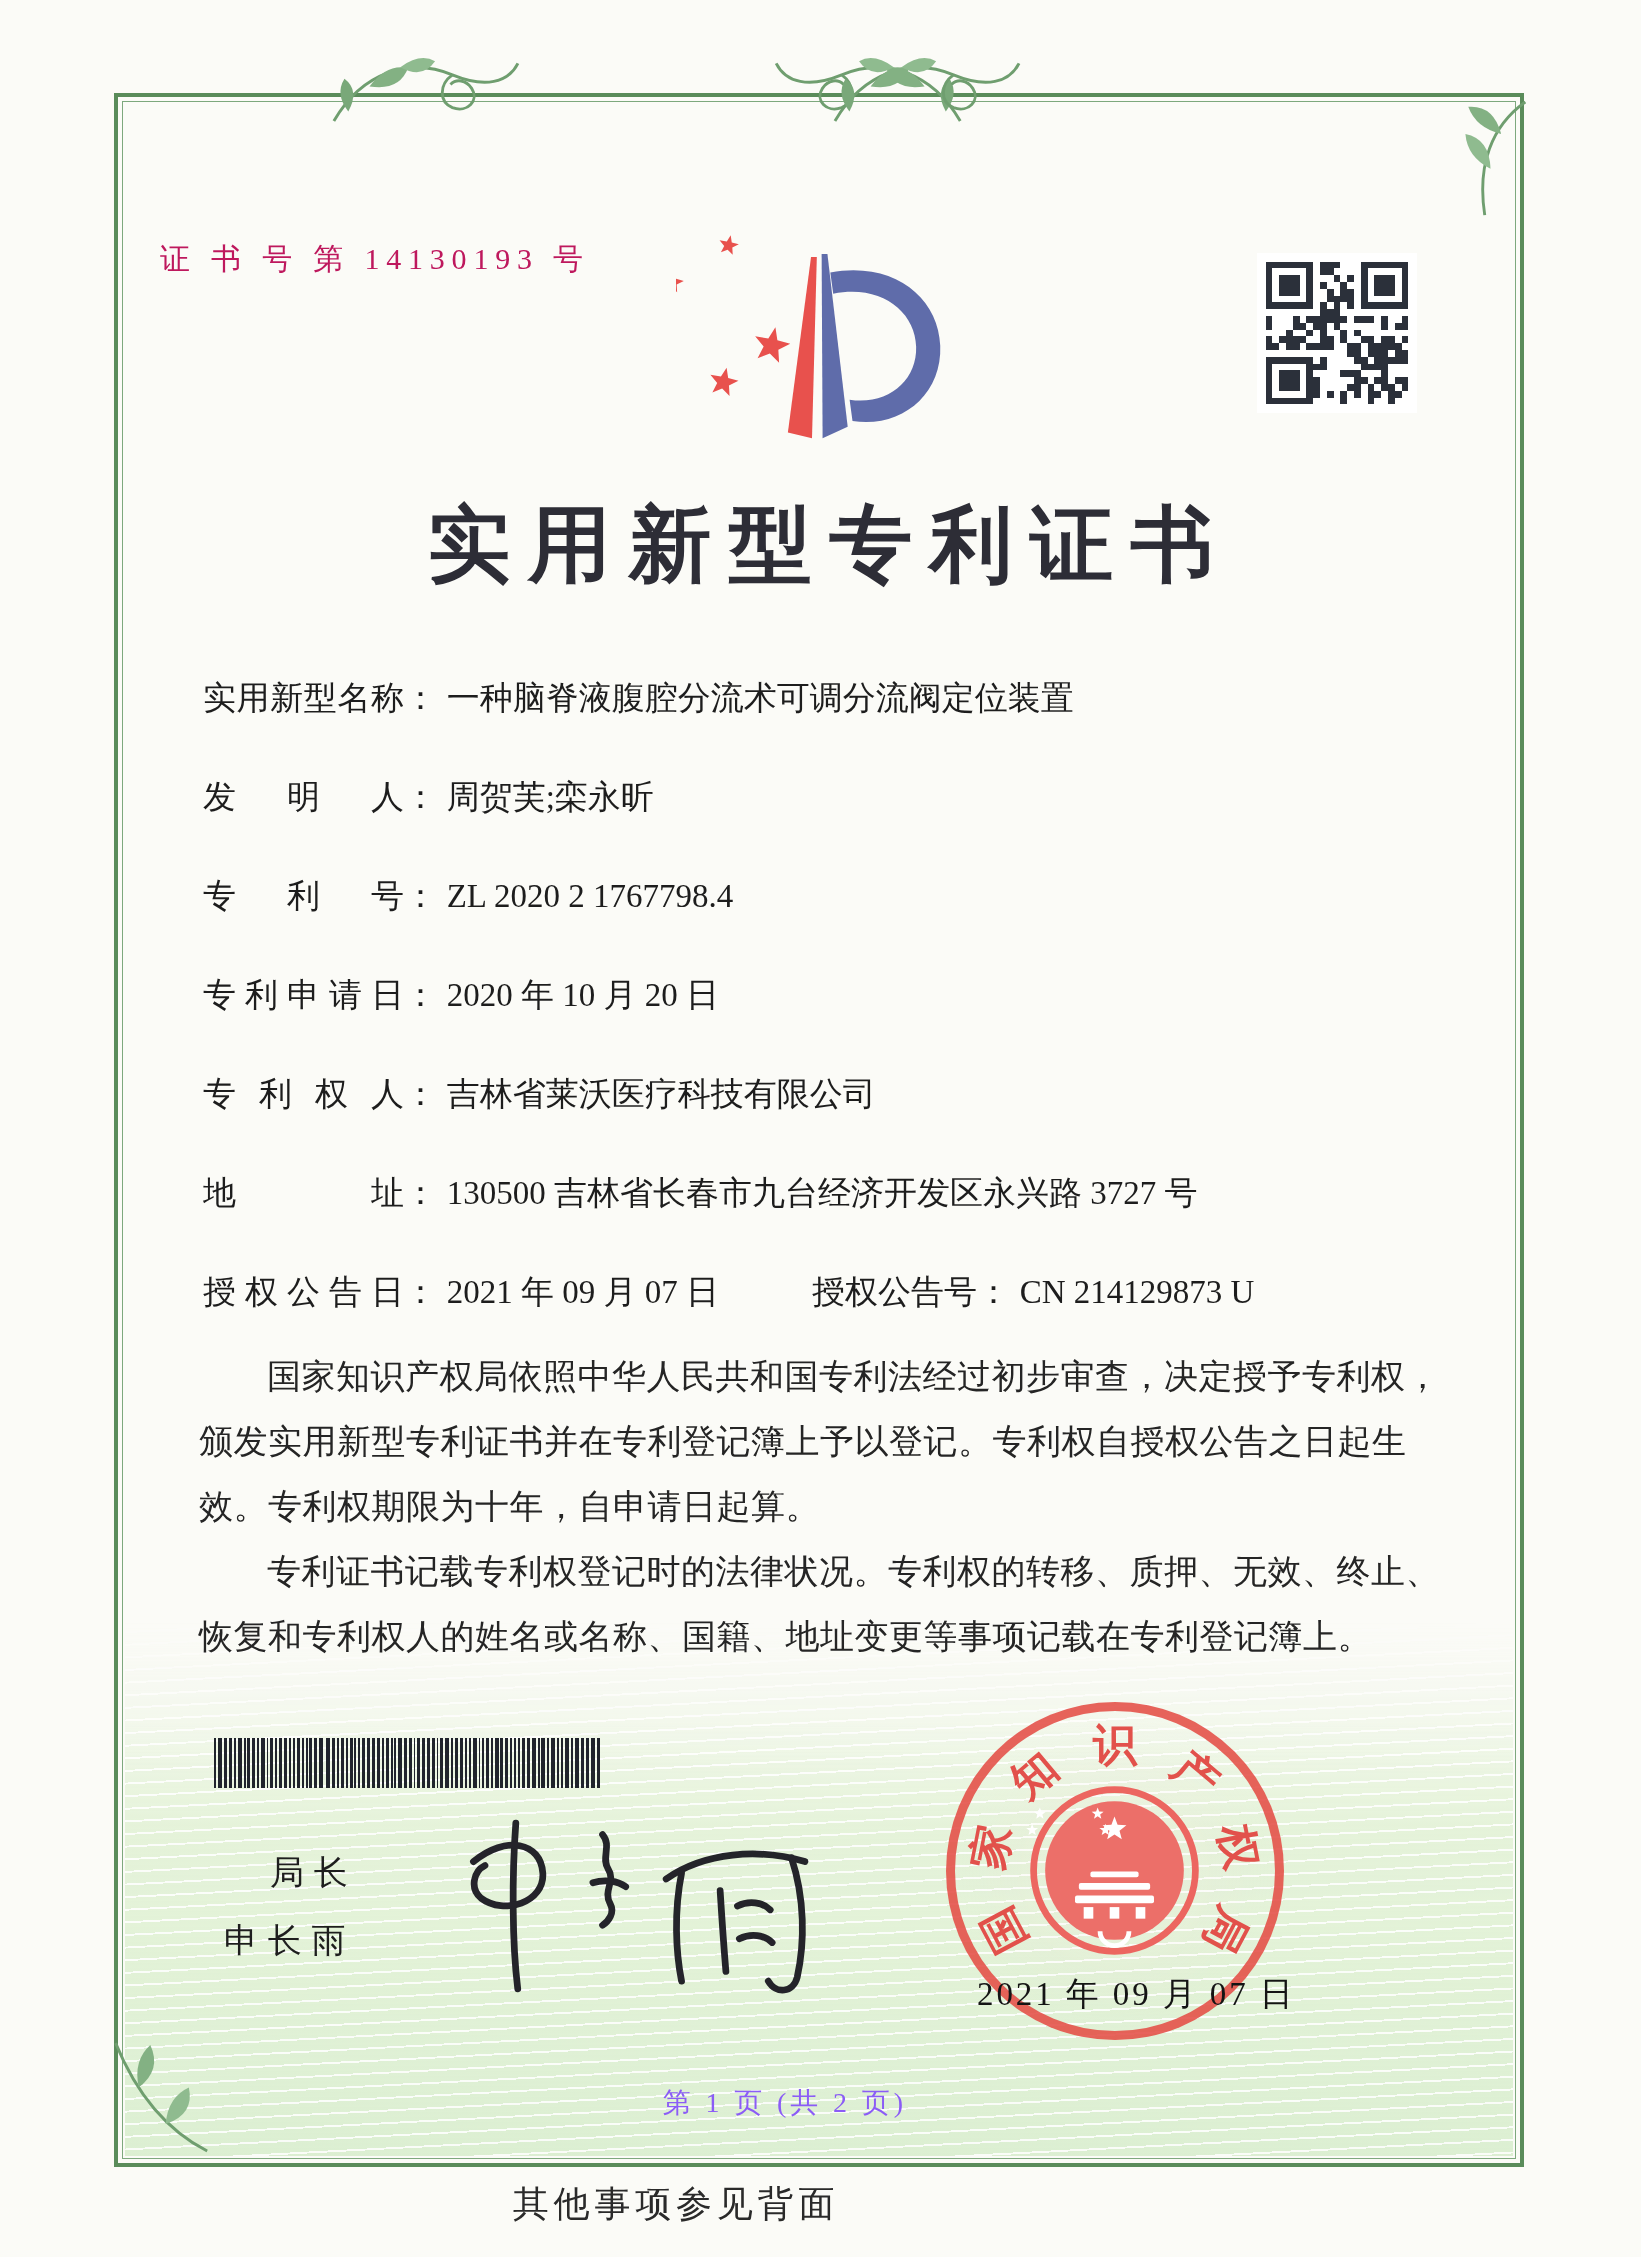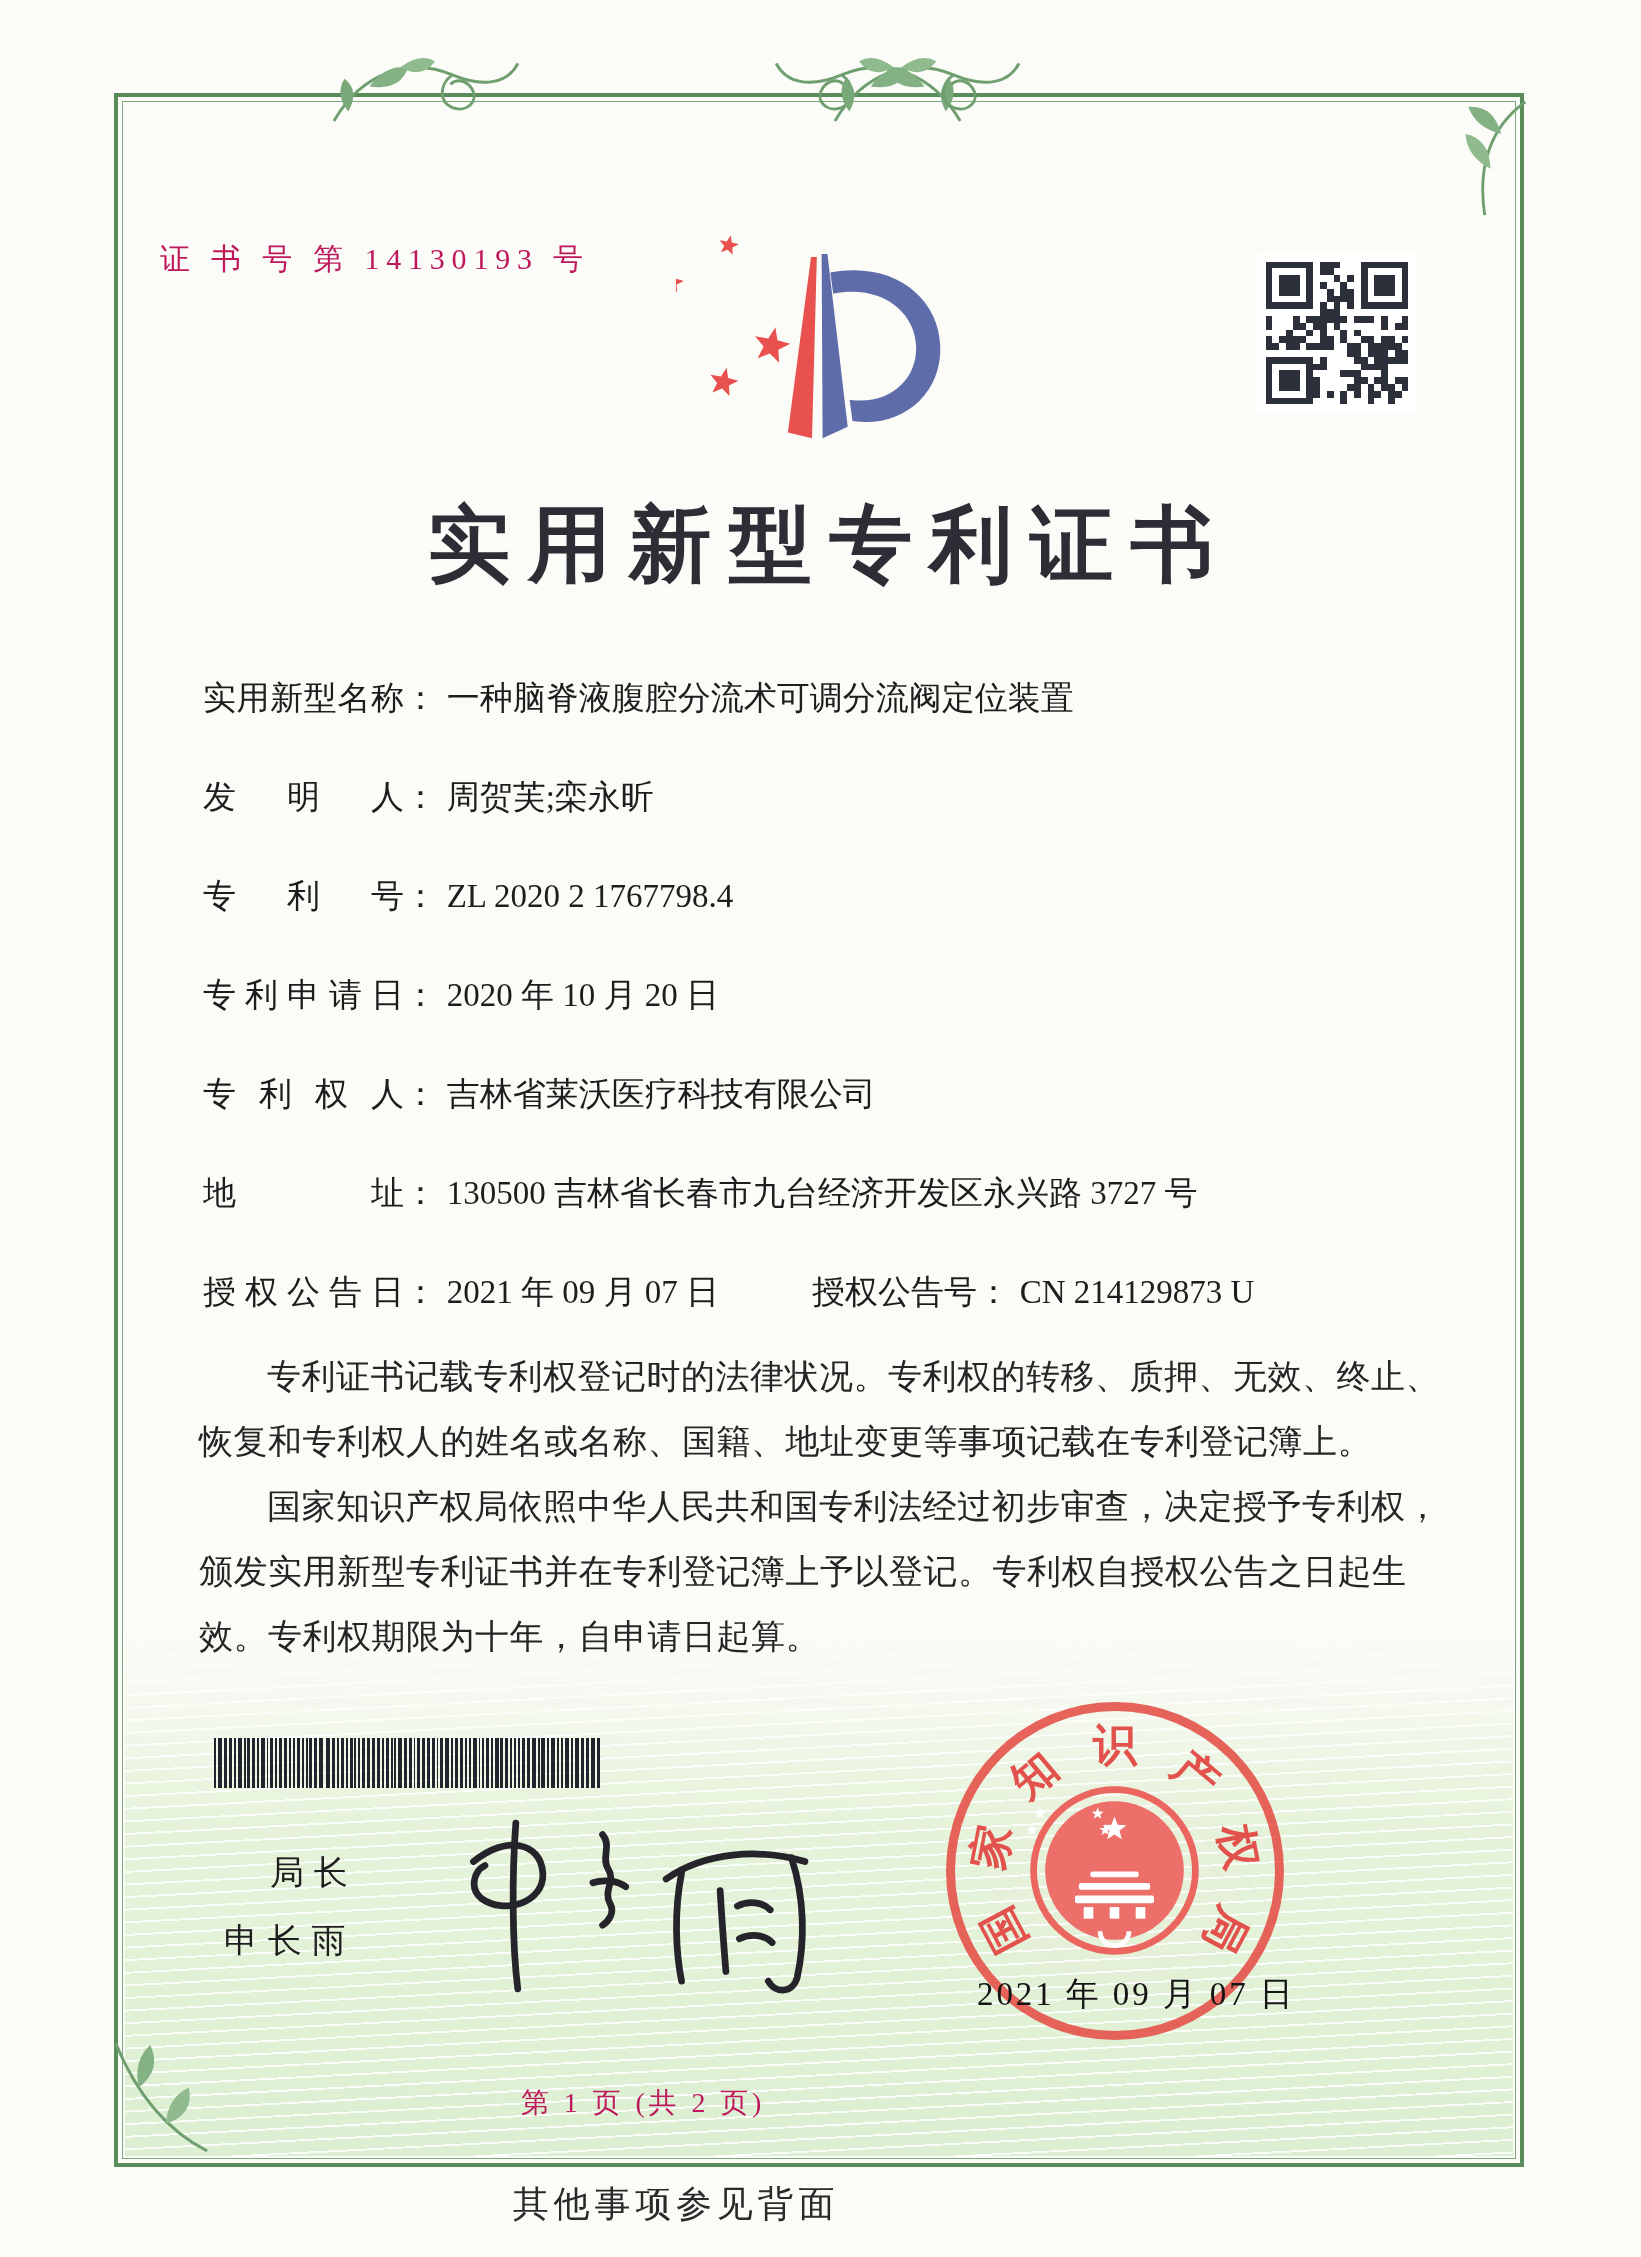--- a/index.html
+++ b/index.html
@@ -67,21 +67,21 @@
   .seal-char:nth-of-type(1){transform:rotate(-118deg) translateY(-126px);}
   .seal-char:nth-of-type(2){transform:rotate(-79deg)  translateY(-126px);}
   .seal-char:nth-of-type(3){transform:rotate(-40deg)  translateY(-126px);}
   .seal-char:nth-of-type(4){transform:rotate(0deg)    translateY(-126px);}
   .seal-char:nth-of-type(5){transform:rotate(40deg)   translateY(-126px);}
   .seal-char:nth-of-type(6){transform:rotate(79deg)   translateY(-126px);}
   .seal-char:nth-of-type(7){transform:rotate(118deg)  translateY(-126px);}
   .emblem{position:absolute;left:50%;top:50%;width:183px;height:183px;margin:-92px;}
   .seal-date{position:absolute;left:977px;top:1972px;font-size:33px;letter-spacing:2.9px;color:#141414;z-index:5;}
   
-  .page-info{position:absolute;left:521px;top:2084px;width:386px;text-align:left;font-size:28px;letter-spacing:3.9px;color:#be185d;z-index:3;}
+  .page-info{position:absolute;left:521px;top:2084px;width:386px;text-align:right;font-size:28px;letter-spacing:3.9px;color:#8b5cf6;z-index:3;}
   .back-note{position:absolute;left:483px;top:2180px;width:386px;text-align:center;font-size:36px;letter-spacing:4.8px;color:#2a2a2a;}
   
   .orn{position:absolute;z-index:2;}
 </style>
 </head>
 <body>
 
 <div class="frame">
   <div class="waves"></div>
 </div>
@@ -631,22 +631,22 @@
         <span>授</span>
         <span>权</span>
         <span>公</span>
         <span>告</span>
         <span>日</span>
       </span><span class="field-colon">：</span><span>2021 年 09 月 07 日</span><span class="grant-pair2">授权公告号</span><span class="field-colon">：</span><span>CN 214129873 U</span>
   </div>
 </div>
 
 <div class="paras">
+  <p>国家知识产权局依照中华人民共和国专利法经过初步审查，决定授予专利权，颁发实用新型专利证书并在专利登记簿上予以登记。专利权自授权公告之日起生效。专利权期限为十年，自申请日起算。</p>
   <p>专利证书记载专利权登记时的法律状况。专利权的转移、质押、无效、终止、恢复和专利权人的姓名或名称、国籍、地址变更等事项记载在专利登记簿上。</p>
-  <p>国家知识产权局依照中华人民共和国专利法经过初步审查，决定授予专利权，颁发实用新型专利证书并在专利登记簿上予以登记。专利权自授权公告之日起生效。专利权期限为十年，自申请日起算。</p>
 </div>
 
 <div class="barcode"><i style="width:1.9px;margin-right:1.9px"></i><i style="width:3.9px;margin-right:1.9px"></i><i style="width:3.9px;margin-right:1.9px"></i><i style="width:2.9px;margin-right:1.9px"></i><i style="width:1.9px;margin-right:1.9px"></i><i style="width:3.9px;margin-right:1.9px"></i><i style="width:1.9px;margin-right:1.9px"></i><i style="width:2.9px;margin-right:1.9px"></i><i style="width:2.9px;margin-right:1.9px"></i><i style="width:1.9px;margin-right:1.9px"></i><i style="width:3.9px;margin-right:1.9px"></i><i style="width:1.9px;margin-right:1.9px"></i><i style="width:2.9px;margin-right:1.9px"></i><i style="width:1.9px;margin-right:1.9px"></i><i style="width:2.9px;margin-right:1.9px"></i><i style="width:2.9px;margin-right:1.9px"></i><i style="width:2.9px;margin-right:1.9px"></i><i style="width:1.9px;margin-right:1.9px"></i><i style="width:2.9px;margin-right:1.9px"></i><i style="width:1.9px;margin-right:1.9px"></i><i style="width:1.9px;margin-right:1.9px"></i><i style="width:2.9px;margin-right:1.9px"></i><i style="width:2.9px;margin-right:1.9px"></i><i style="width:3.9px;margin-right:2.9px"></i><i style="width:3.9px;margin-right:1.9px"></i><i style="width:3.9px;margin-right:1.9px"></i><i style="width:1.9px;margin-right:1.9px"></i><i style="width:2.9px;margin-right:1.9px"></i><i style="width:1.9px;margin-right:1.9px"></i><i style="width:2.9px;margin-right:1.9px"></i><i style="width:1.9px;margin-right:1.9px"></i><i style="width:1.9px;margin-right:1.9px"></i><i style="width:2.9px;margin-right:1.9px"></i><i style="width:2.9px;margin-right:1.9px"></i><i style="width:3.9px;margin-right:1.9px"></i><i style="width:2.9px;margin-right:1.9px"></i><i style="width:1.9px;margin-right:1.9px"></i><i style="width:2.9px;margin-right:1.9px"></i><i style="width:1.9px;margin-right:1.9px"></i><i style="width:1.9px;margin-right:1.9px"></i><i style="width:3.9px;margin-right:1.9px"></i><i style="width:2.9px;margin-right:1.9px"></i><i style="width:2.9px;margin-right:1.9px"></i><i style="width:1.9px;margin-right:1.9px"></i><i style="width:2.9px;margin-right:1.9px"></i><i style="width:2.9px;margin-right:1.9px"></i><i style="width:2.9px;margin-right:1.9px"></i><i style="width:2.9px;margin-right:1.9px"></i><i style="width:1.9px;margin-right:1.9px"></i><i style="width:2.9px;margin-right:1.9px"></i><i style="width:3.9px;margin-right:1.9px"></i><i style="width:1.9px;margin-right:1.9px"></i><i style="width:2.9px;margin-right:2.9px"></i><i style="width:2.9px;margin-right:1.9px"></i><i style="width:1.9px;margin-right:1.9px"></i><i style="width:1.9px;margin-right:1.9px"></i><i style="width:3.9px;margin-right:1.9px"></i><i style="width:1.9px;margin-right:1.9px"></i><i style="width:1.9px;margin-right:1.9px"></i><i style="width:2.9px;margin-right:1.9px"></i><i style="width:1.9px;margin-right:1.9px"></i><i style="width:3.9px;margin-right:1.9px"></i><i style="width:2.9px;margin-right:1.9px"></i><i style="width:2.9px;margin-right:1.9px"></i><i style="width:1.9px;margin-right:1.9px"></i><i style="width:1.9px;margin-right:1.9px"></i><i style="width:2.9px;margin-right:1.9px"></i><i style="width:2.9px;margin-right:1.9px"></i><i style="width:2.9px;margin-right:1.9px"></i><i style="width:3.9px;margin-right:1.9px"></i><i style="width:1.9px;margin-right:1.9px"></i><i style="width:3.9px;margin-right:1.9px"></i><i style="width:1.9px;margin-right:1.9px"></i><i style="width:3.9px;margin-right:1.9px"></i><i style="width:1.9px;margin-right:1.9px"></i><i style="width:2.9px;margin-right:1.9px"></i><i style="width:3.9px;margin-right:1.9px"></i><i style="width:1.9px;margin-right:1.9px"></i><i style="width:3.9px;margin-right:1.9px"></i><i style="width:2.9px;margin-right:1.9px"></i><i style="width:3.9px;margin-right:1.9px"></i><i style="width:3.9px;margin-right:1.9px"></i><i style="width:2.9px;margin-right:1.9px"></i></div>
 
 <div class="director-label">局长</div>
 <div class="director-name">申长雨</div>
 
 <svg class="signature" viewBox="0 0 430 220">
   <g fill="none" stroke="#24242a" stroke-width="7" stroke-linecap="round" stroke-linejoin="round">
 

